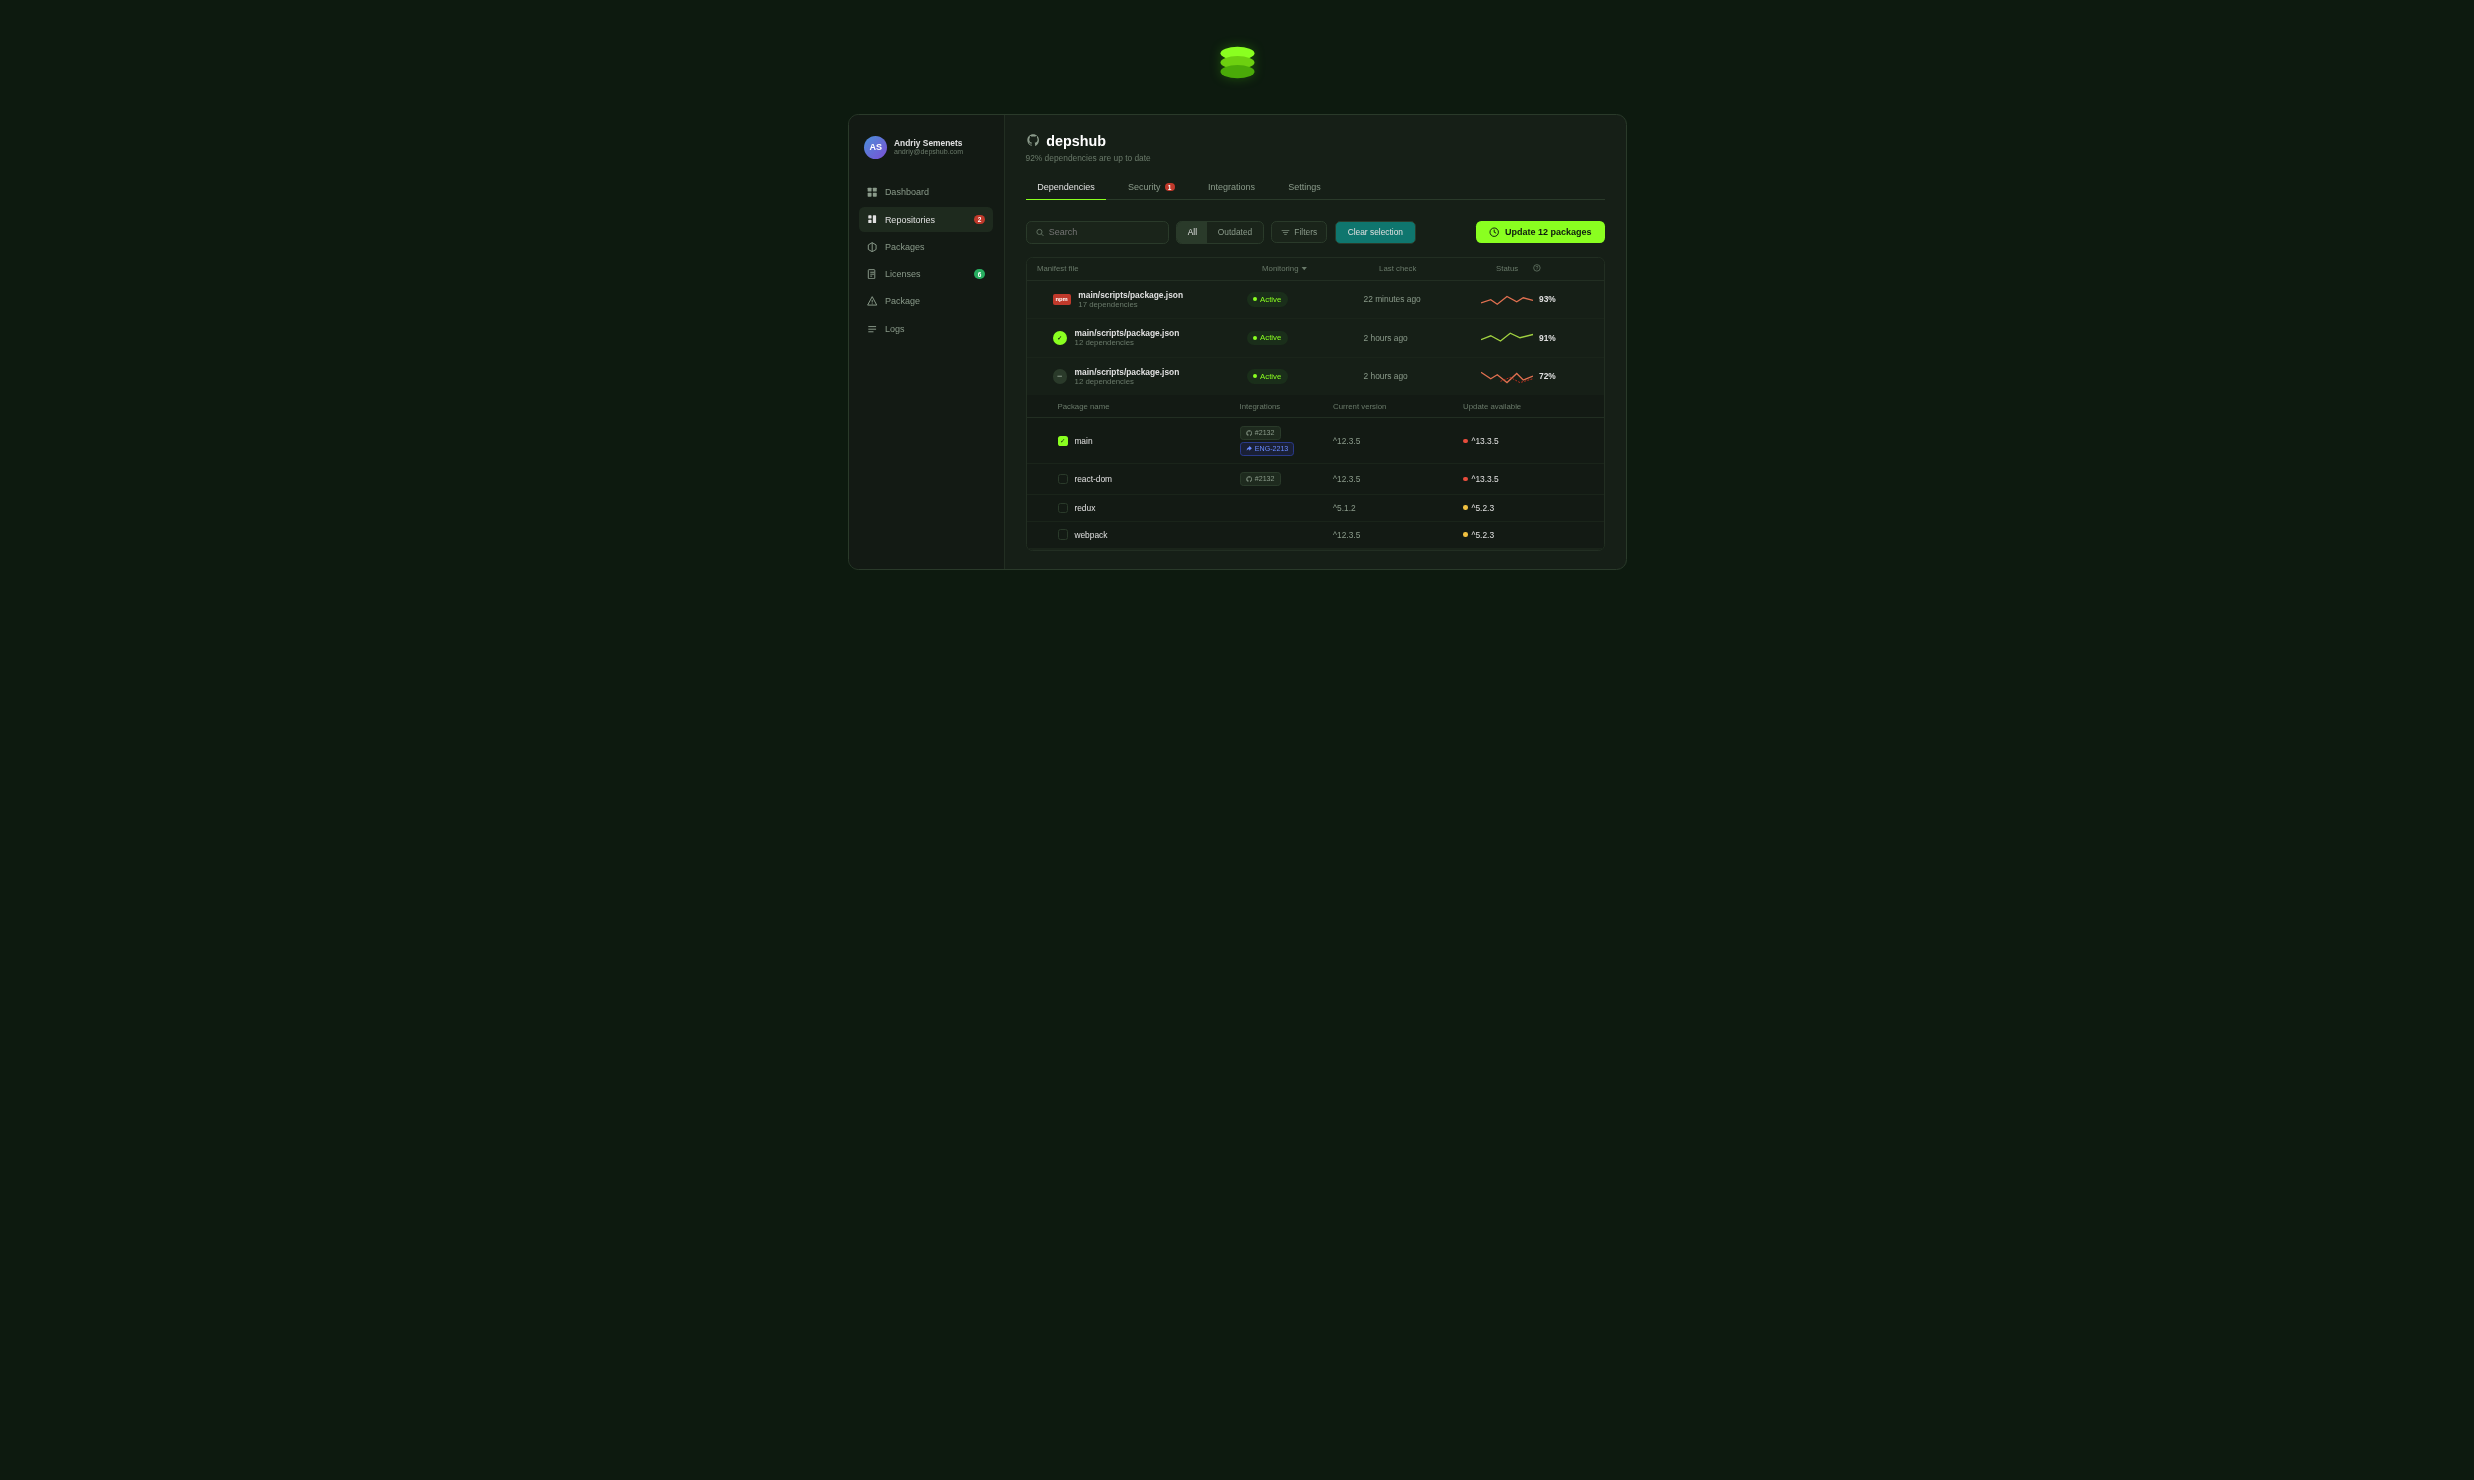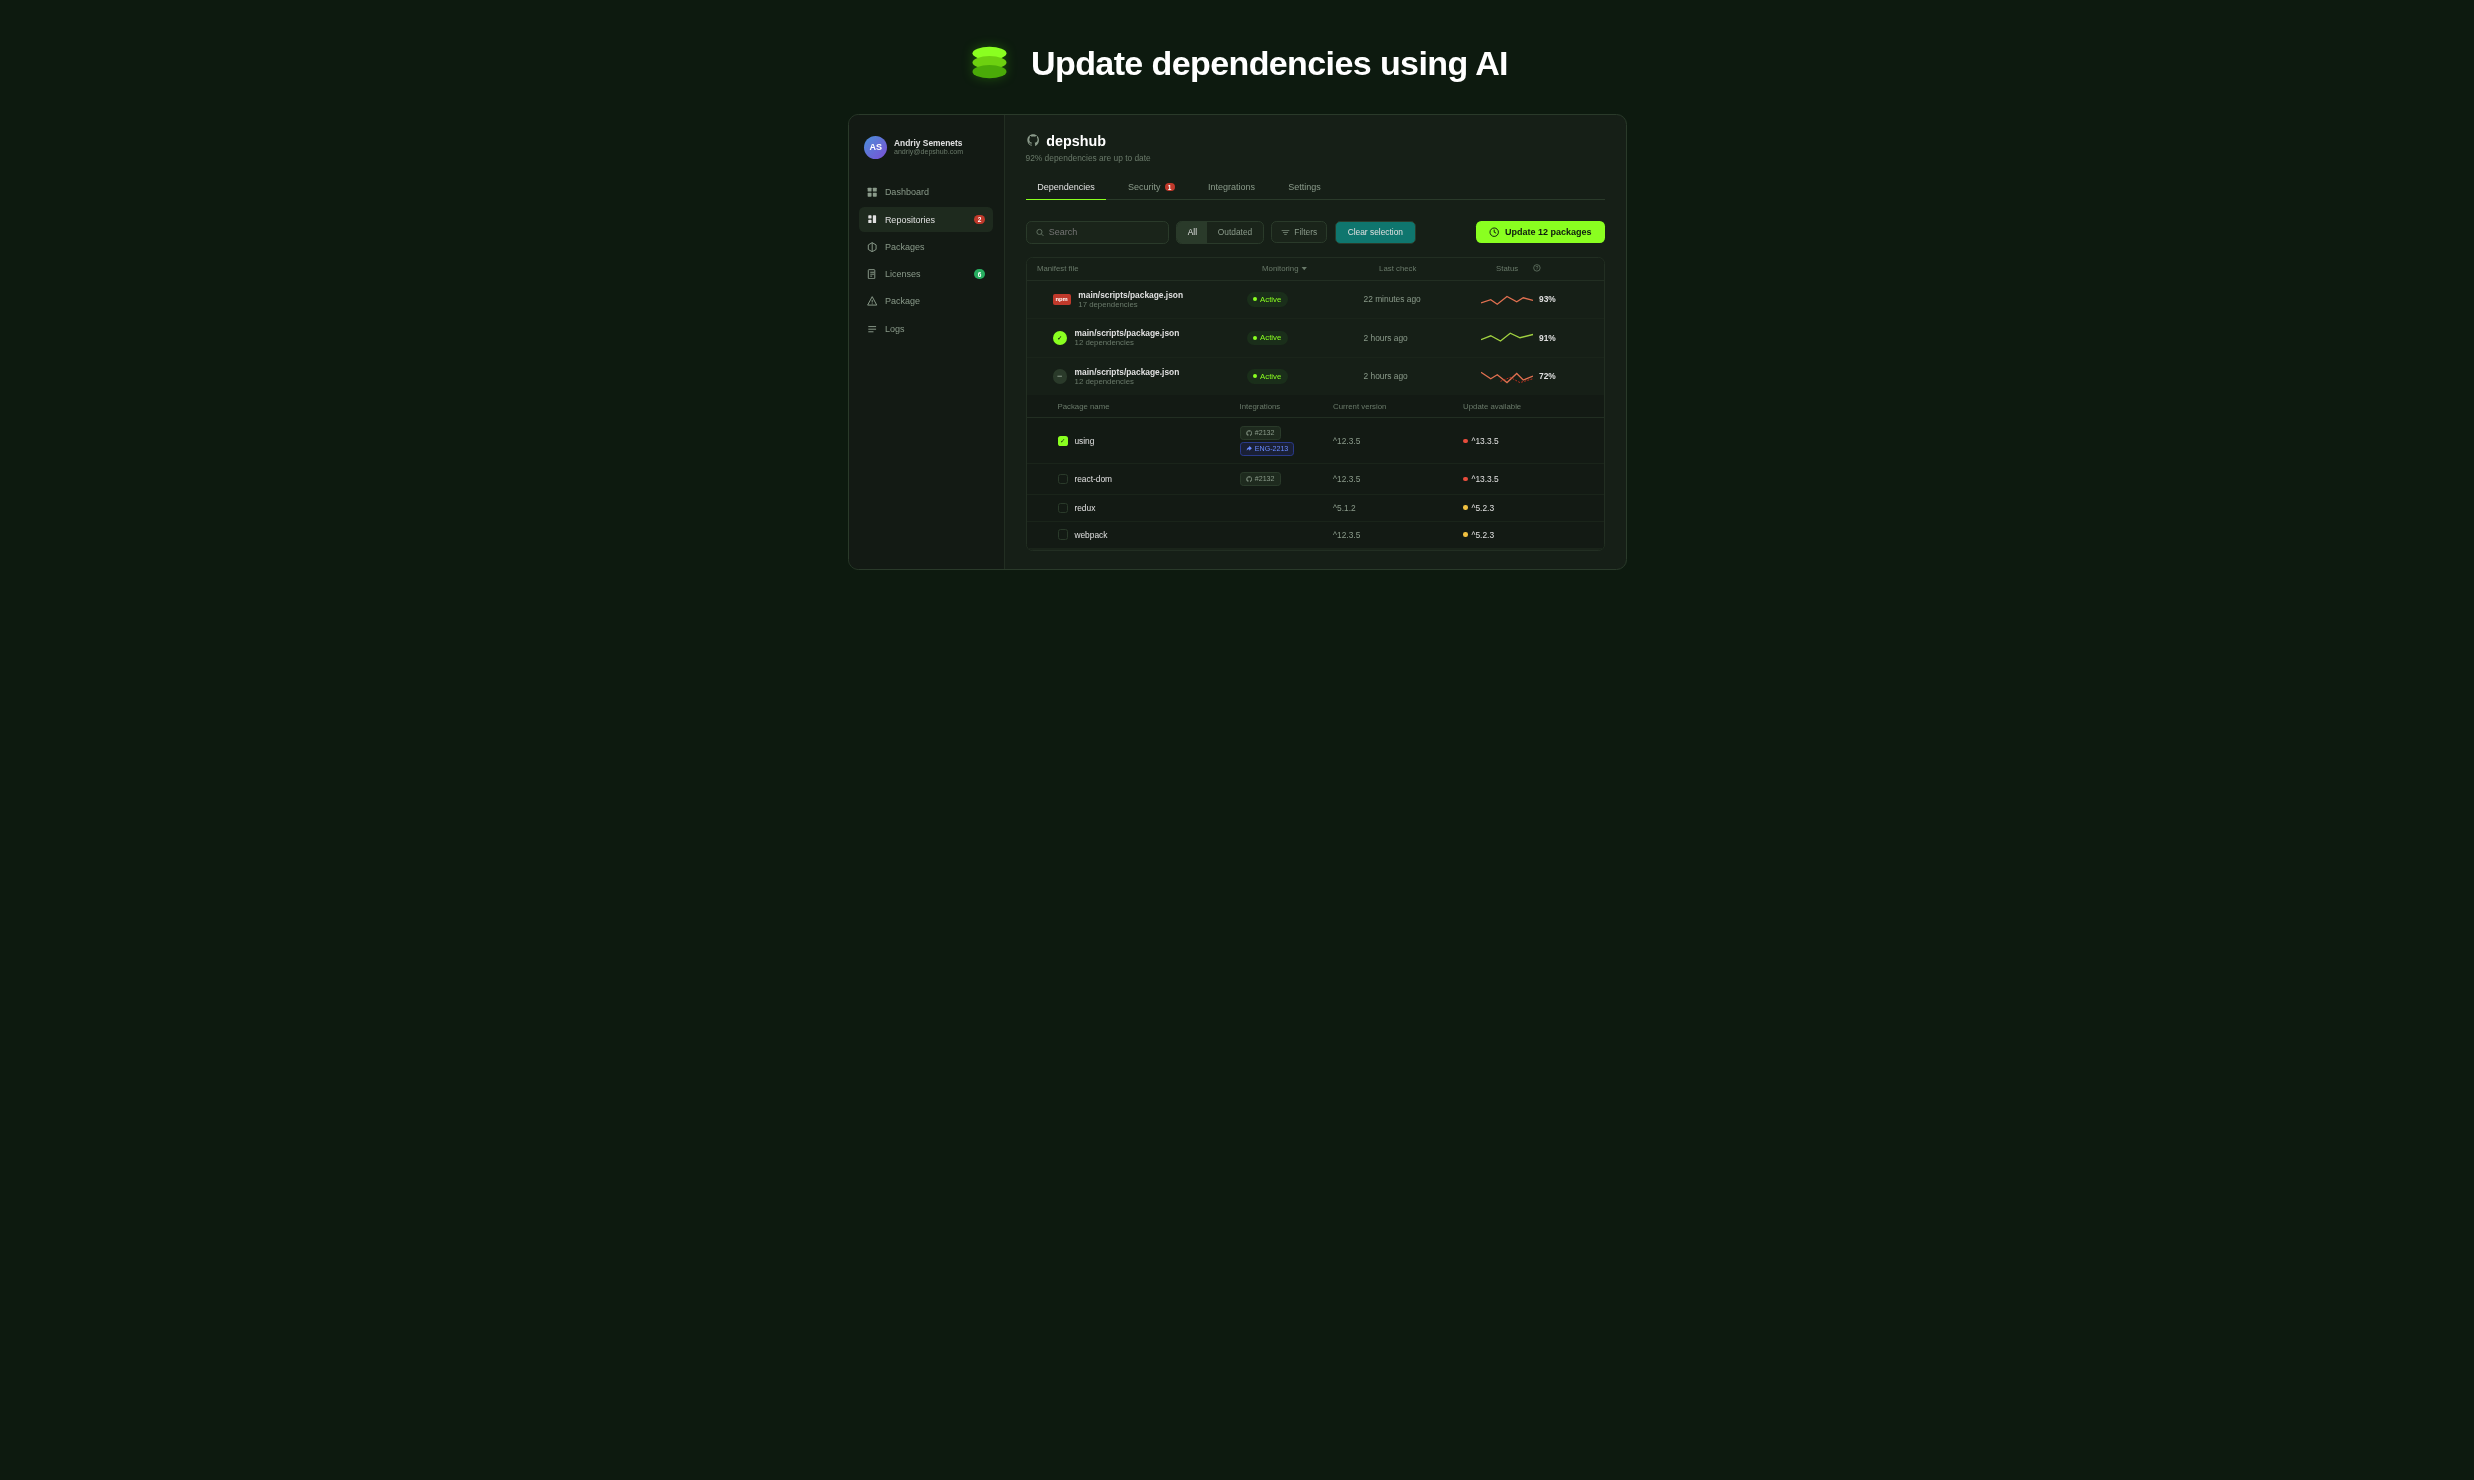--- a/index.html
+++ b/index.html
@@ -475,21 +475,20 @@
 <body>
 
 <div class="hero">
   <div>
     <svg class="hero-logo logo-svg" viewBox="0 0 72 72" fill="none" xmlns="http://www.w3.org/2000/svg">
       <ellipse cx="36" cy="22" rx="26" ry="10" fill="#8aff20"></ellipse>
       <ellipse cx="36" cy="36" rx="26" ry="10" fill="#6dd010"></ellipse>
       <ellipse cx="36" cy="50" rx="26" ry="10" fill="#4aaa08"></ellipse>
     </svg>
   </div>
-  <h1 class="hero-title">Update dependencies using AI</h1>
 </div>
 
 <div class="app-window">
 
   <aside class="sidebar">
     <div class="user-info">
       <div class="user-avatar">AS</div>
       <div>
         <div class="user-name">Andriy Semenets</div>
         <div class="user-email">andriy@depshub.com</div>
@@ -725,21 +724,21 @@
           <div class="packages-header">
             <span>Package name</span>
             <span>Integrations</span>
             <span>Current version</span>
             <span>Update available</span>
           </div>
 
           <div class="package-row">
             <div class="package-name-cell">
               <div class="pkg-checkbox">✓</div>
-              <span>using</span>
+              <span>main</span>
             </div>
             <div class="integration-badges">
               <span class="int-badge github">
                 <svg width="6.5" height="6.5" viewBox="0 0 10 10" fill="#8a9a8a">
                     <path d="M5 0.5C2.5 0.5 0.5 2.5 0.5 5c0 2 1.3 3.7 3.1 4.3.2 0 .3-.1.3-.2V8.4c-1.3.3-1.6-.6-1.6-.6-.2-.6-.5-.7-.5-.7-.5-.3 0-.3 0-.3.5 0 .75.5.75.5.45.75 1.15.55 1.45.4.05-.3.15-.55.3-.65-1.1-.1-2.25-.55-2.25-2.45 0-.55.2-1 .5-1.35 0-.1-.2-.65 0-1.35 0 0 .4-.15 1.4.5.4-.1.85-.15 1.25-.15s.85.05 1.25.15c1-.65 1.4-.5 1.4-.5.2.7 0 1.25 0 1.35.3.35.5.8.5 1.35 0 1.9-1.15 2.35-2.25 2.45.2.15.35.45.35.9v1.35c0 .1.1.2.3.2C7.2 8.7 9.5 7 9.5 5c0-2.5-2-4.5-4.5-4.5z"></path>
                   </svg>
                 <span>#2132</span>
               </span>
               <span class="int-badge jira">
                 <svg width="6.5" height="6.5" viewBox="0 0 10 10" fill="#6a8aff">

